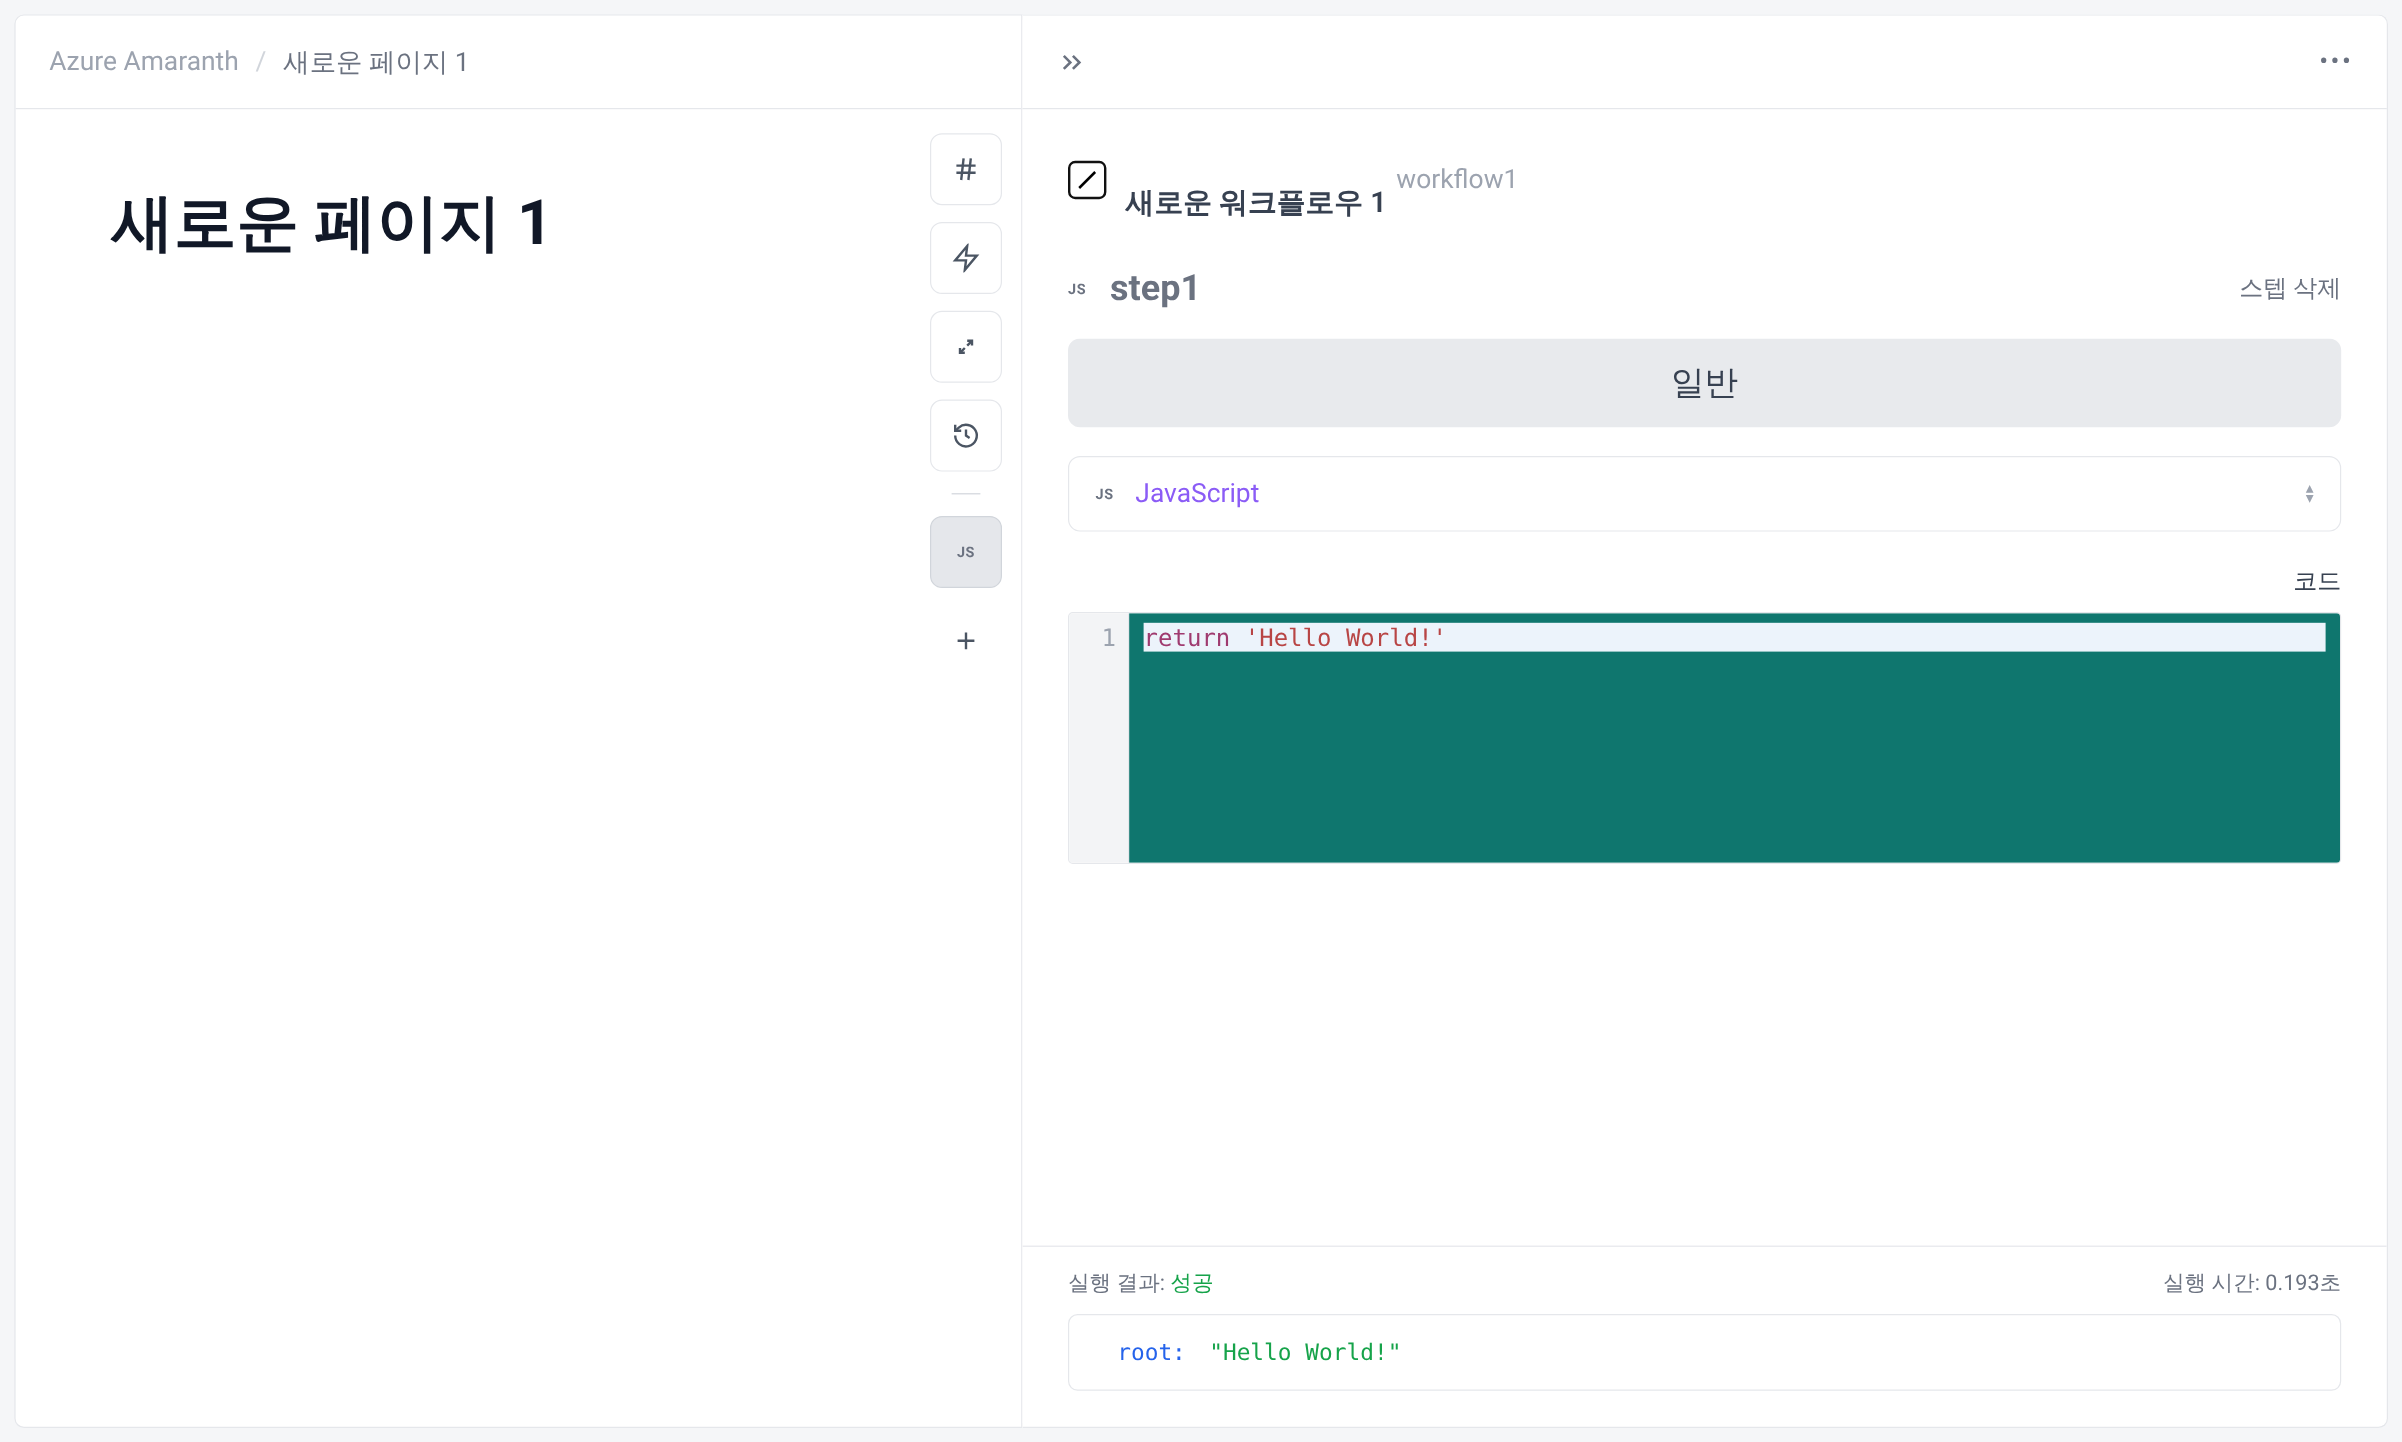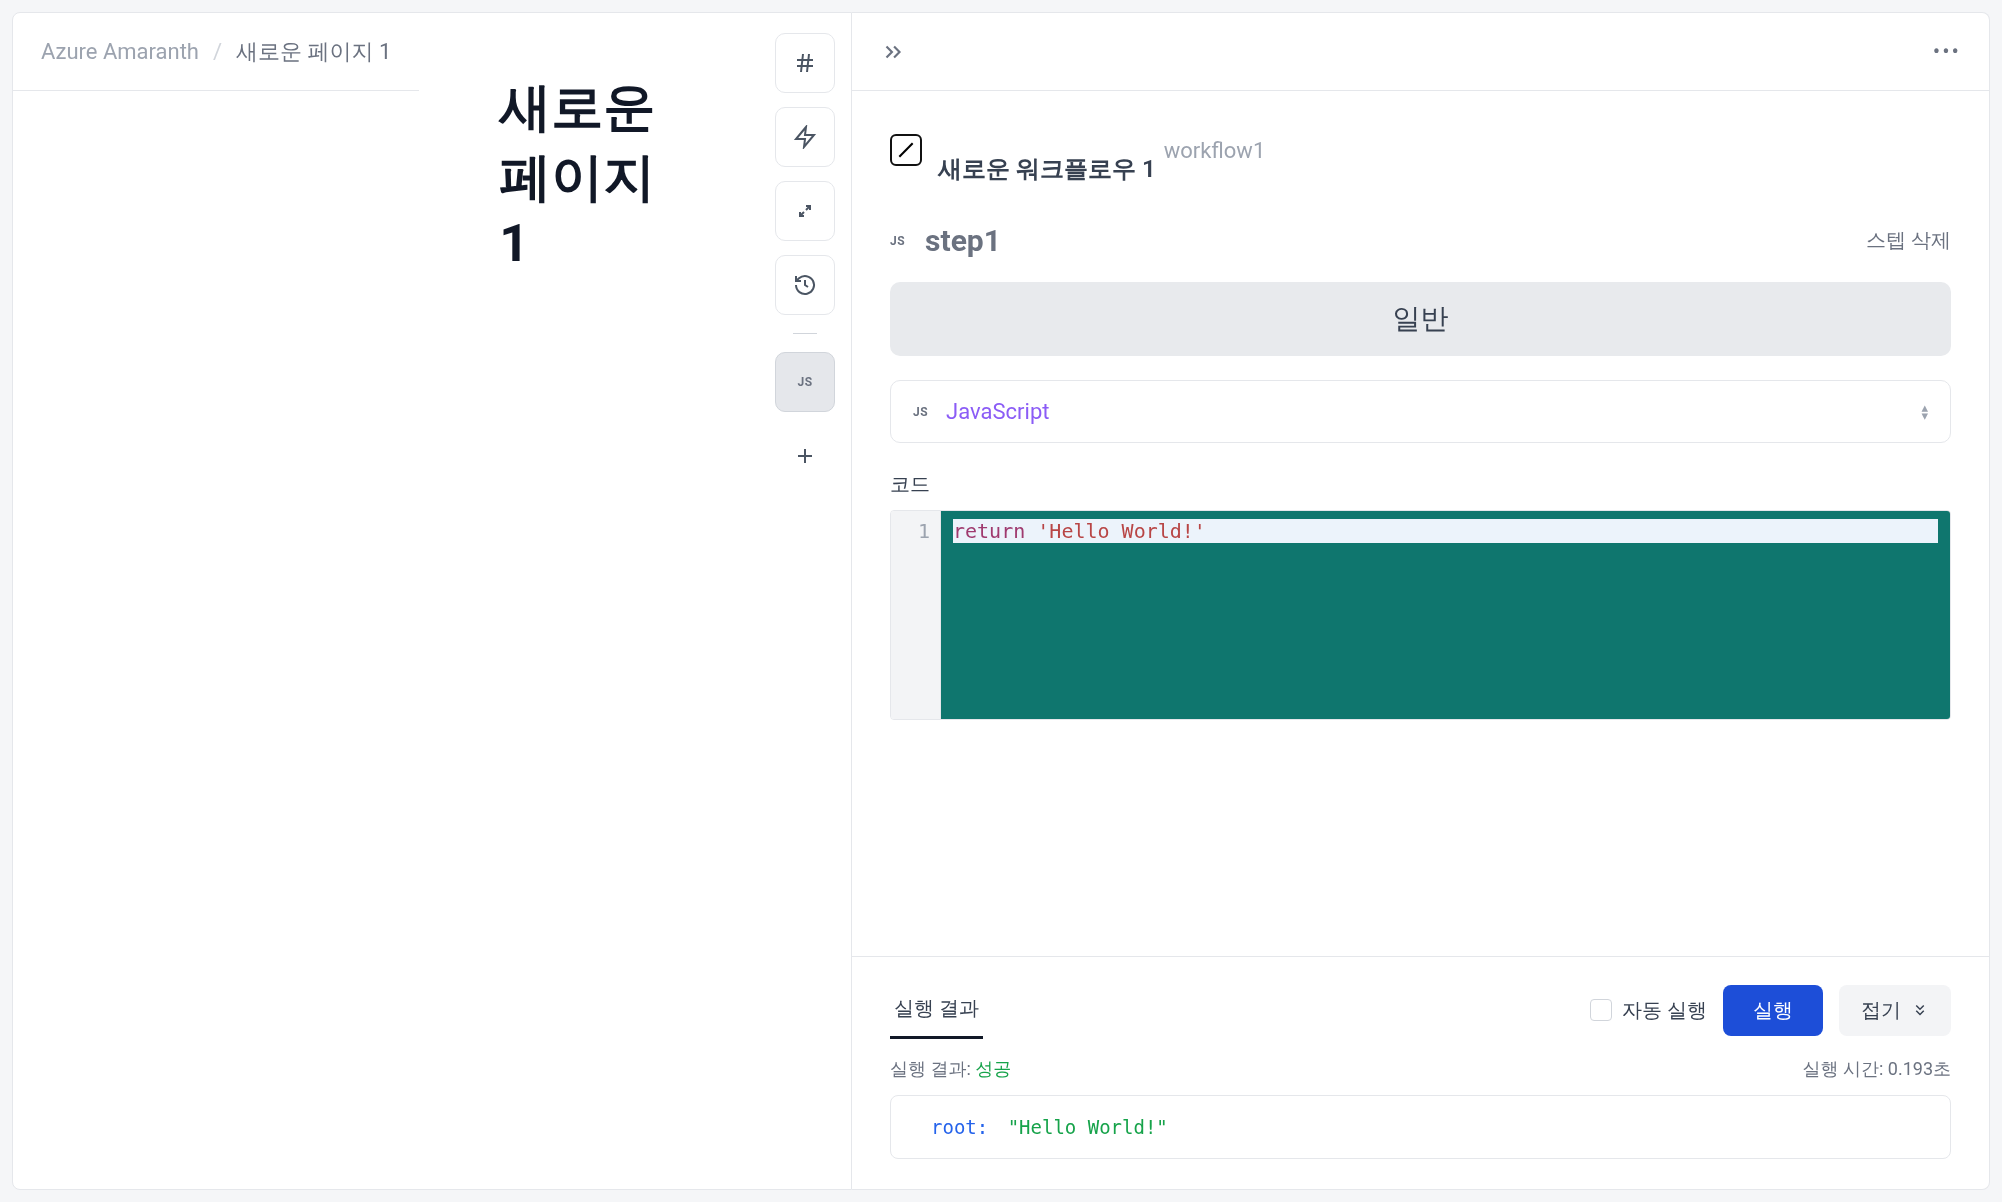--- a/index.html
+++ b/index.html
@@ -16,20 +16,21 @@
       height: 100%;
       padding: 12px;
       gap: 0;
     }
     .left-panel {
       width: 840px;
       background: #fff;
       border-radius: 8px 0 0 8px;
       border: 1px solid #e5e7eb;
       display: flex;
+      flex-direction: column;
     }
     .right-panel {
       flex: 1;
       background: #fff;
       border-radius: 0 8px 8px 0;
       border: 1px solid #e5e7eb;
       border-left: none;
       display: flex;
       flex-direction: column;
     }
@@ -222,20 +223,21 @@
       display: flex;
       flex-direction: column;
       color: #9ca3af;
       line-height: 0.6;
       font-size: 13px;
     }
     .code-label {
       font-size: 20px;
       color: #374151;
       margin-bottom: 12px;
+      text-align: right;
     }
     .code-editor {
       display: flex;
       border: 1px solid #e5e7eb;
       border-radius: 4px;
       height: 210px;
       font-family: "Menlo", "Consolas", monospace;
       font-size: 20px;
       overflow: hidden;
     }
@@ -434,37 +436,20 @@
         <div class="code-editor">
           <div class="gutter">
             <div>1</div>
           </div>
           <div class="code-area">
             <div class="code-line1"><span class="kw-return">return</span> <span class="str">'Hello World!'</span></div>
           </div>
         </div>
       </div>
       <div class="results-section">
-        <div class="results-header">
-          <div class="results-tab">실행 결과</div>
-          <div class="results-controls">
-            <label class="auto-run">
-              <span class="checkbox"></span>
-              <span>자동 실행</span>
-            </label>
-            <button class="run-btn">실행</button>
-            <button class="collapse-results-btn">
-              <span>접기</span>
-              <svg width="18" height="18" viewBox="0 0 24 24" fill="none" stroke="currentColor" stroke-width="2">
-                  <polyline points="7 6 12 11 17 6"></polyline>
-                  <polyline points="7 13 12 18 17 13"></polyline>
-                </svg>
-            </button>
-          </div>
-        </div>
         <div class="results-meta">
           <div>
             <span>실행 결과:</span>
             <span class="success">성공</span>
           </div>
           <div>실행 시간: 0.193초</div>
         </div>
         <div class="result-box">
           <span class="json-key">root:</span>
           <span class="json-str">"Hello World!"</span>

